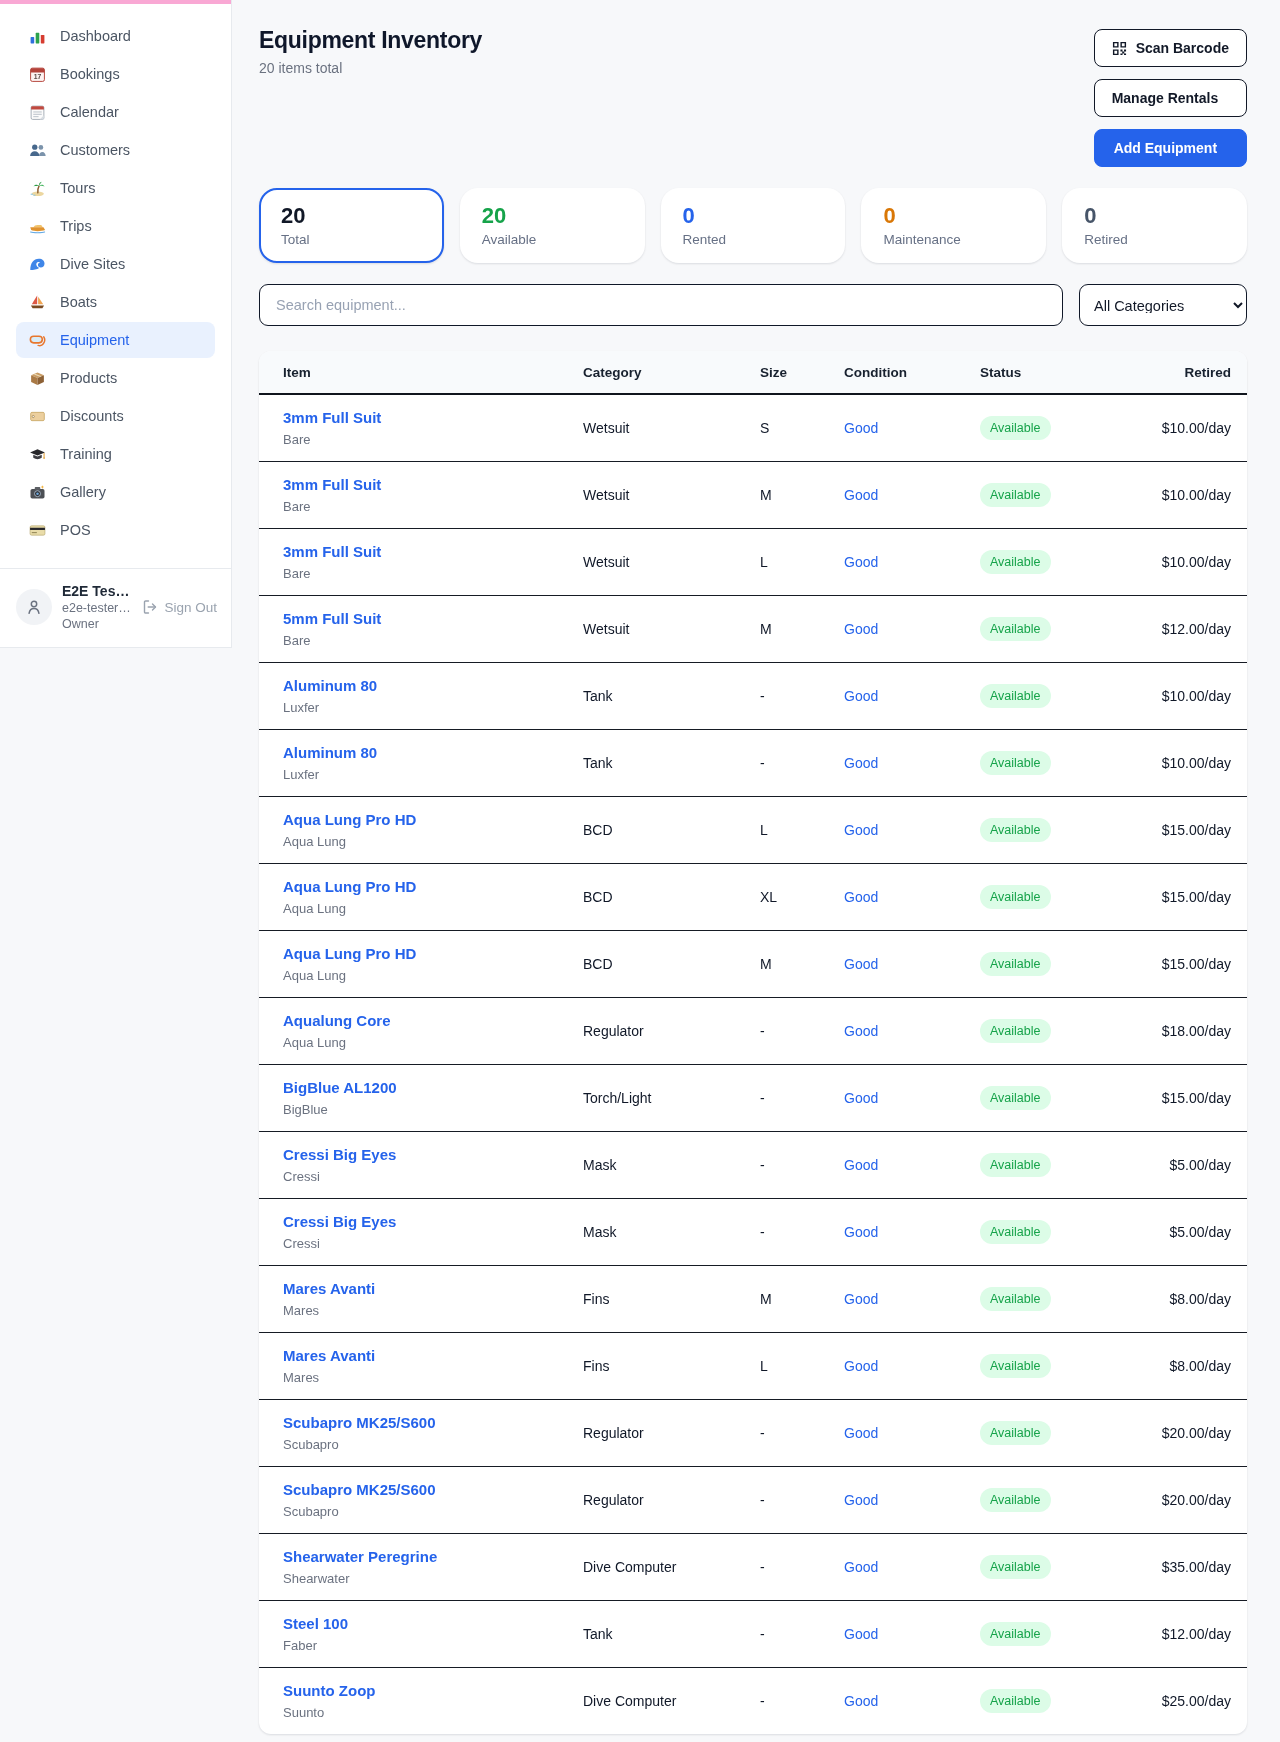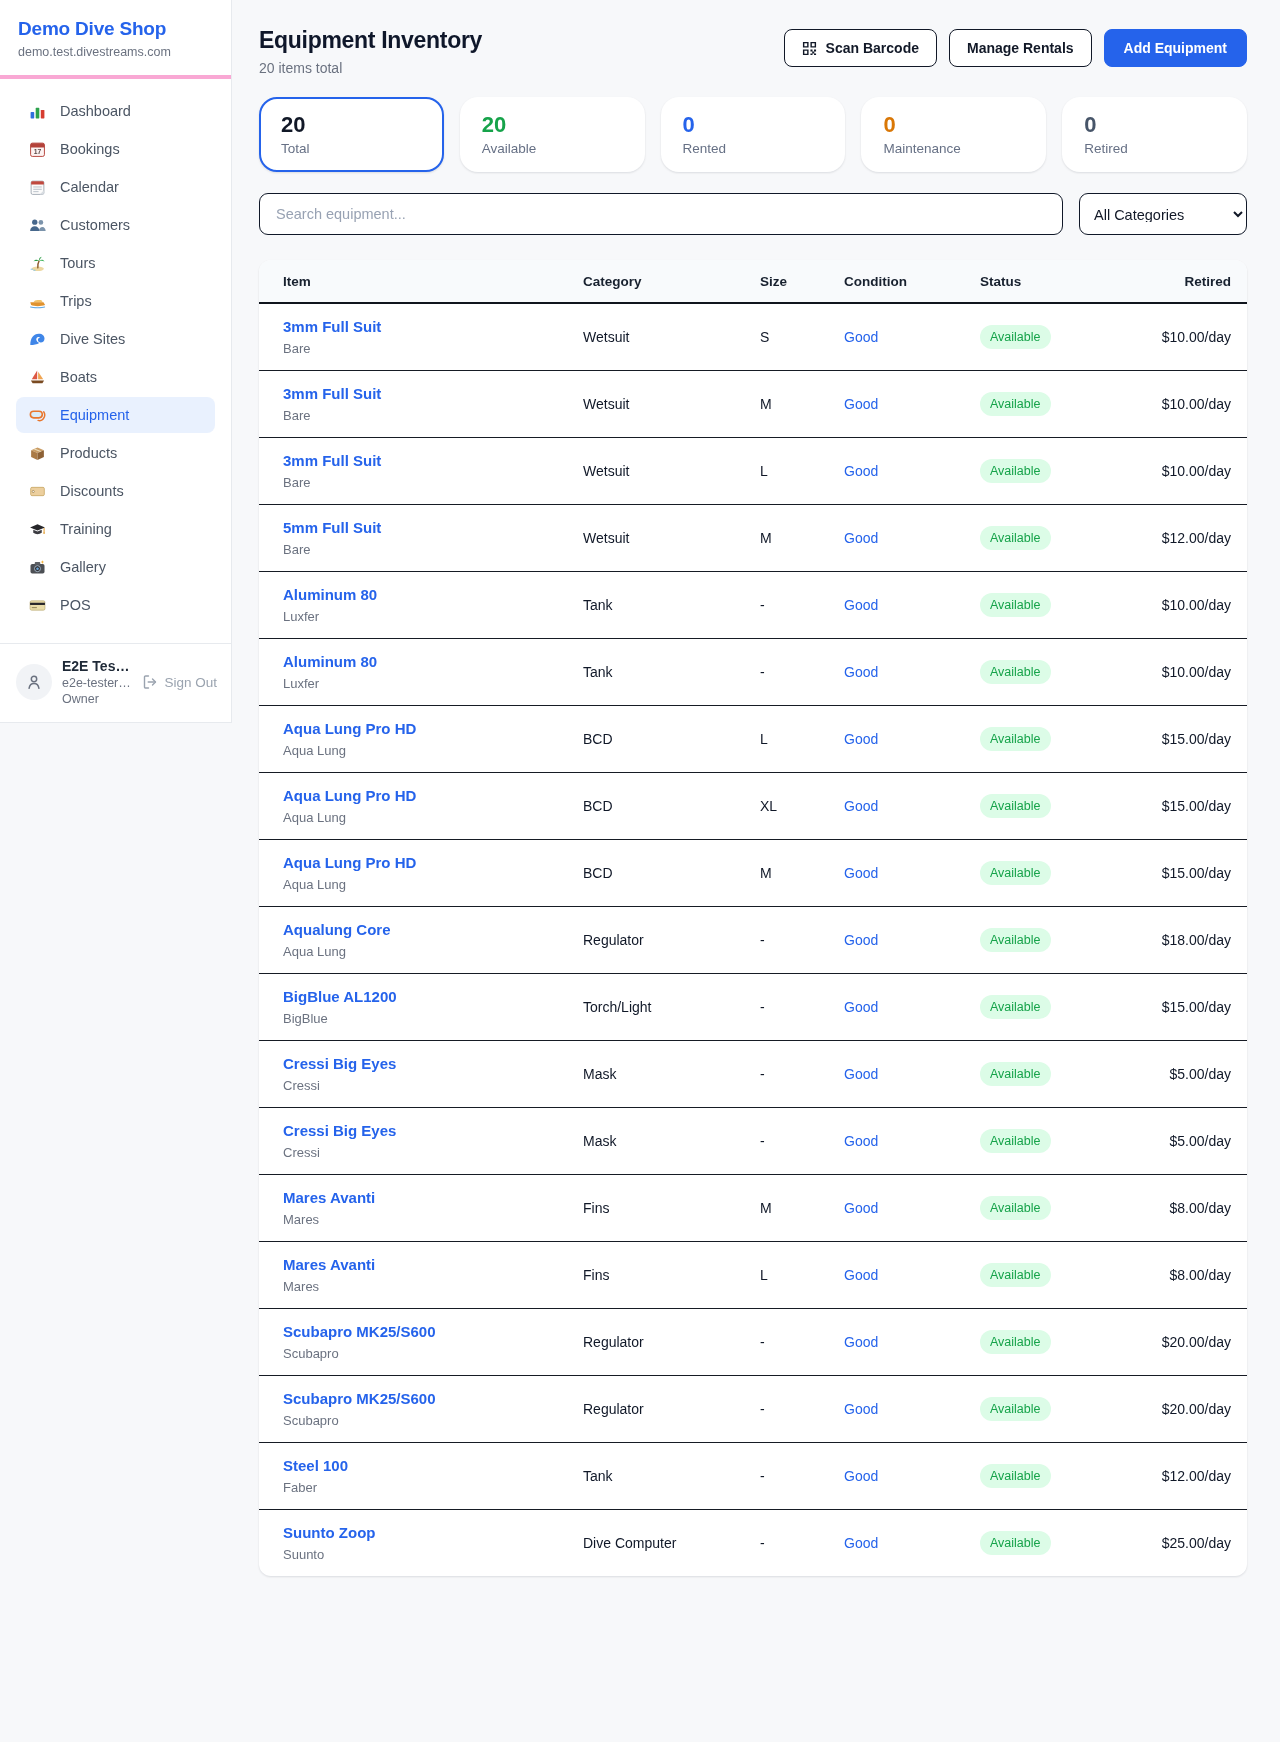--- a/index.html
+++ b/index.html
@@ -39,21 +39,21 @@
   .user-name { font-size:14px; font-weight:700; color:#1f2937; white-space:nowrap; overflow:hidden; text-overflow:ellipsis; }
   .user-email { font-size:12.5px; color:#6b7280; margin-top:2px; white-space:nowrap; overflow:hidden; text-overflow:ellipsis; }
   .user-role { font-size:12.5px; color:#6b7280; margin-top:2px; }
   .signout { display:flex; align-items:center; gap:6px; color:#9aa3af; font-size:13.5px; cursor:pointer; white-space:nowrap; }
 
   
   .main { flex:1 1 auto; padding:27px 33px 32px 27px; min-width:0; }
   .page-header { display:flex; justify-content:space-between; align-items:flex-start; }
   h1 { font-size:23px; font-weight:800; color:#0f172a; letter-spacing:-0.3px; }
   .subtitle { font-size:14px; color:#6b7280; margin-top:6px; }
-  .actions { display:flex; gap:12px; margin-top:2px; }
+  .actions { display:flex; gap:12px; margin-top:2px;flex-direction:column; }
   .btn {
     height:38px; display:inline-flex; align-items:center; gap:9px;
     padding:0 17px; border-radius:8px; font-size:14px; font-weight:600;
     font-family:inherit; cursor:pointer; white-space:nowrap;
   }
   .btn.outline { background:#fff; border:1.5px solid #111827; color:#111827; }
   .btn.primary { background:#2563eb; border:1.5px solid #2563eb; color:#fff; padding:12px 19px; }
   .bicon { display:inline-flex; }
 
   
@@ -102,24 +102,20 @@
     padding:5px 10px; border-radius:999px; line-height:14px;
   }
   .price { font-size:14px; color:#101828; }
 </style>
 </head>
 <body>
 
 <div class="layout">
 
   <aside class="sidebar">
-    <div class="brand">
-      <div class="brand-name">Demo Dive Shop</div>
-      <div class="brand-domain">demo.test.divestreams.com</div>
-    </div>
     <nav class="nav" id="nav">
         <div class="nav-item">
           <span class="nav-icon">
             <svg viewBox="0 0 16 16" width="17" height="17">
               <rect x="1.5" y="8.5" width="3.4" height="6" rx=".6" fill="#2f6fdd"></rect>
               <rect x="6.3" y="4.5" width="3.4" height="10" rx=".6" fill="#2ca24c"></rect>
               <rect x="11.1" y="6.5" width="3.4" height="8" rx=".6" fill="#d63c30"></rect>
             </svg>
           </span>
           <span class="nav-label">Dashboard</span>
@@ -540,20 +536,31 @@
                 <div class="item-brand">Scubapro</div>
               </td>
               <td class="cell-plain">Regulator</td>
               <td class="cell-plain">-</td>
               <td><span class="cond">Good</span></td>
               <td><span class="badge">Available</span></td>
               <td class="right price">$20.00/day</td>
             </tr>
             <tr>
               <td class="cell-item">
+                <div class="item-name">Shearwater Peregrine</div>
+                <div class="item-brand">Shearwater</div>
+              </td>
+              <td class="cell-plain">Dive Computer</td>
+              <td class="cell-plain">-</td>
+              <td><span class="cond">Good</span></td>
+              <td><span class="badge">Available</span></td>
+              <td class="right price">$35.00/day</td>
+            </tr>
+            <tr>
+              <td class="cell-item">
                 <div class="item-name">Steel 100</div>
                 <div class="item-brand">Faber</div>
               </td>
               <td class="cell-plain">Tank</td>
               <td class="cell-plain">-</td>
               <td><span class="cond">Good</span></td>
               <td><span class="badge">Available</span></td>
               <td class="right price">$12.00/day</td>
             </tr>
             <tr>

